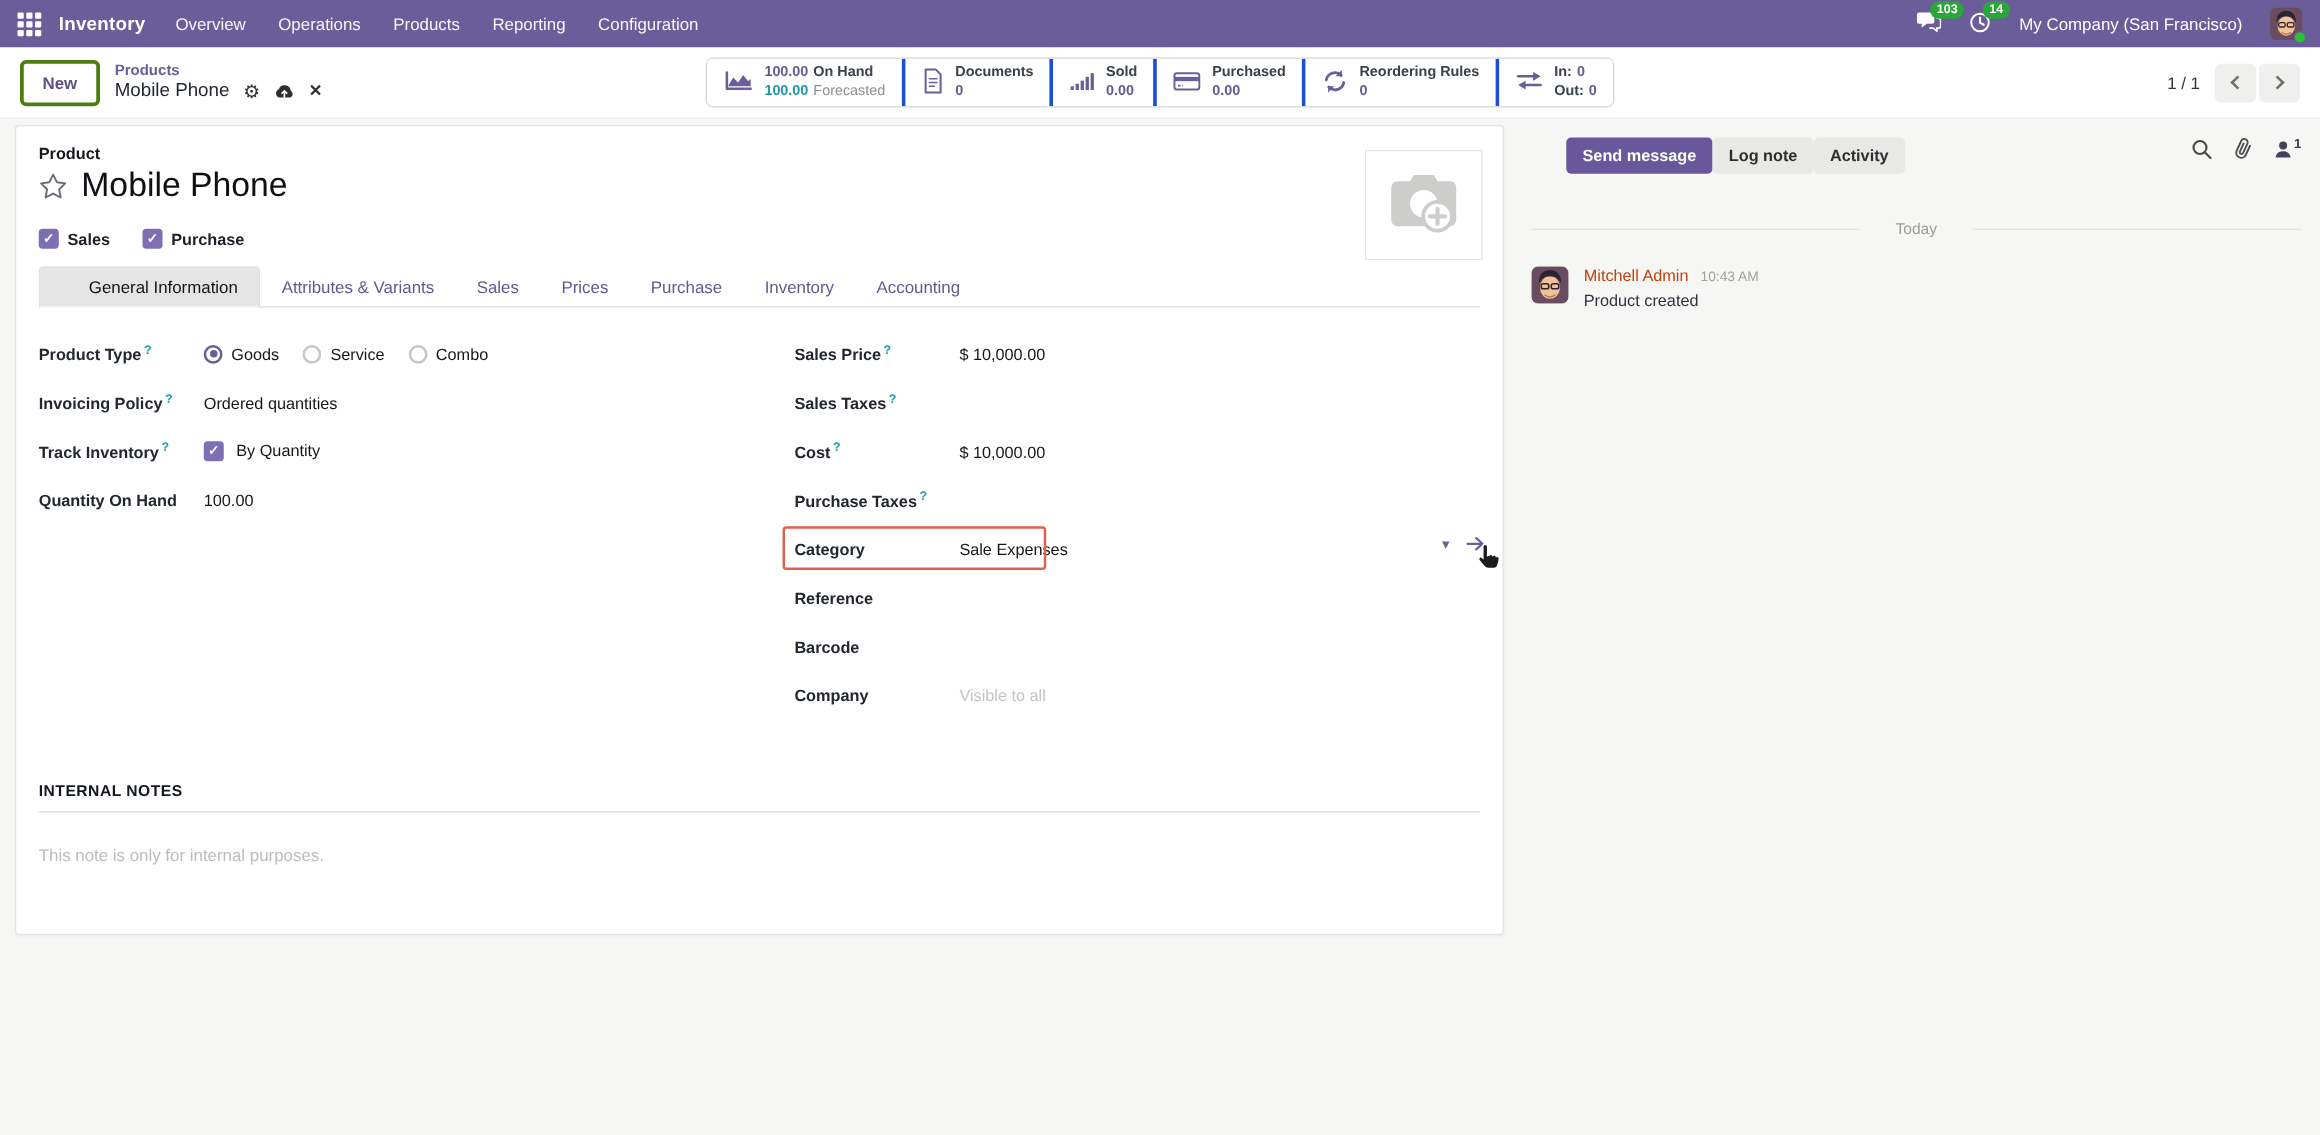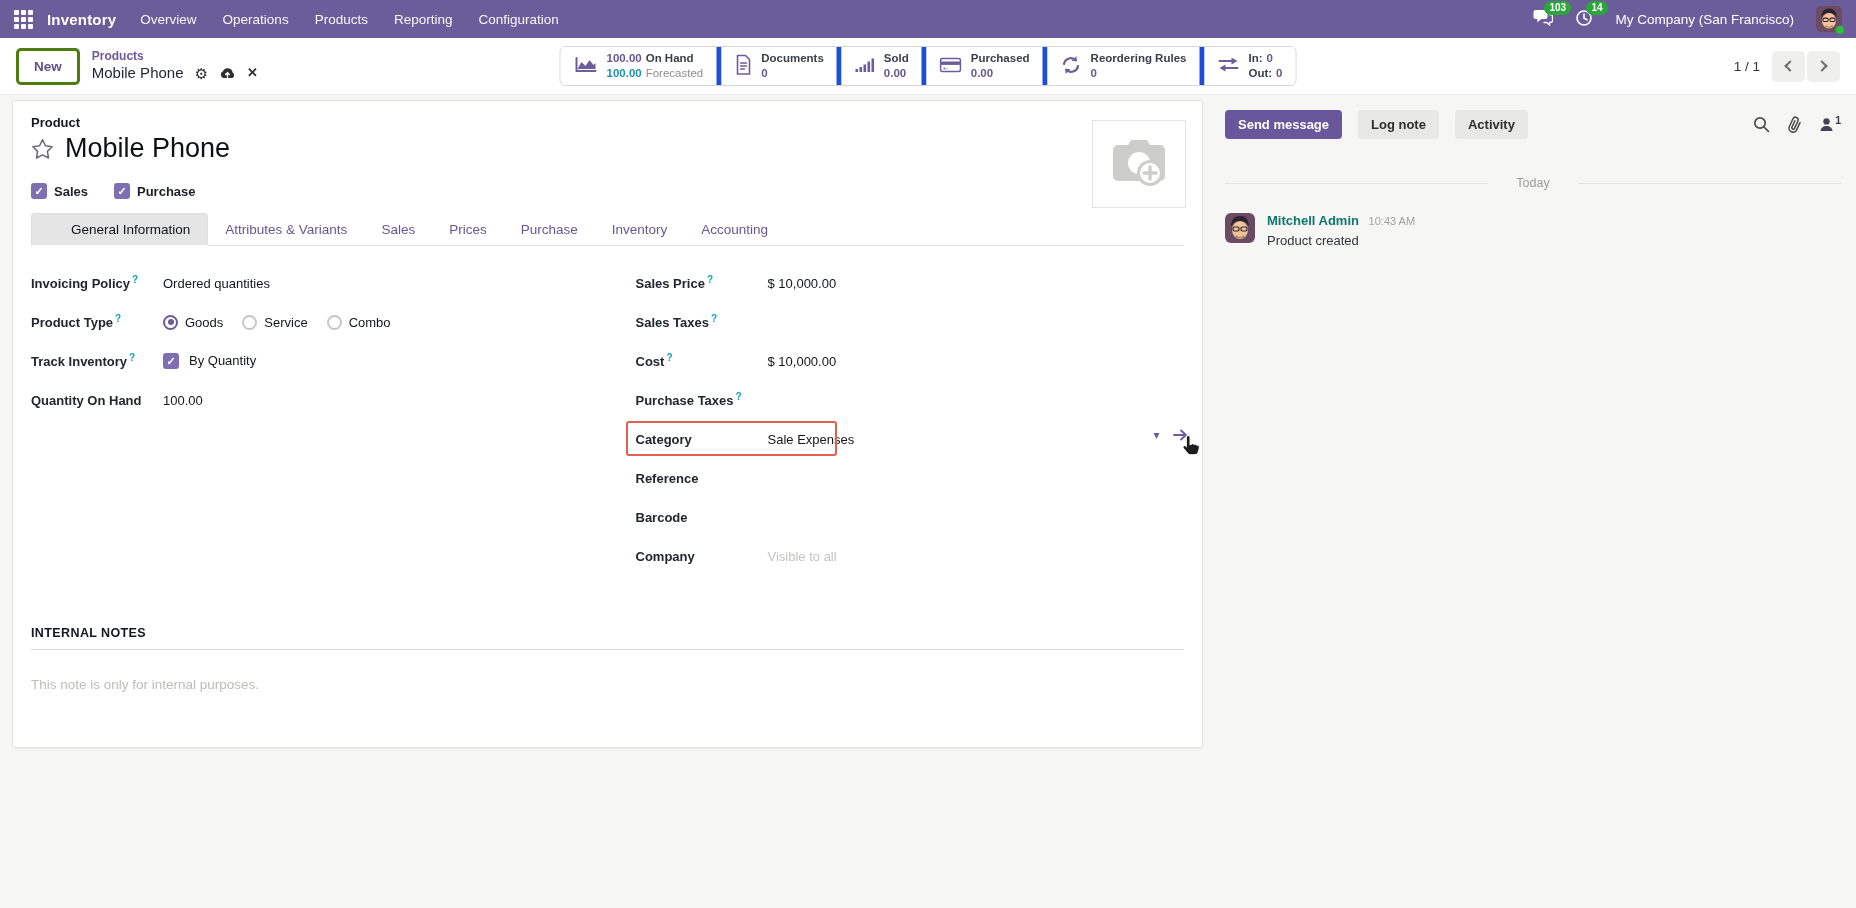--- a/index.html
+++ b/index.html
@@ -49,21 +49,21 @@
   .bc-current{font-size:15px;color:#1f2430;font-weight:500;}
   .gear-ic{font-size:15px;color:#2f2f2f;cursor:pointer;line-height:1;}
   .cloud-ic,.close-ic{cursor:pointer;display:flex;align-items:center;}
   .close-ic{font-size:13px;font-weight:700;color:#2f2f2f;}
 
   .stat-group{
     position:absolute;left:50%;top:50%;transform:translate(-50%,-50%);
     display:flex;align-items:stretch;height:40px;background:#fff;
     border:1px solid #d6d6d4;border-radius:6px;overflow:hidden;
   }
-  .stat-btn{display:flex;align-items:center;gap:9px;padding:0 13px;border-right:5px solid #1d4ed8;cursor:pointer;background:#fff;}
+  .stat-btn{display:flex;align-items:center;gap:9px;padding:0 13px;border-right:3px solid #1d4ed8;cursor:pointer;background:#fff;}
   .stat-btn:last-child{border-right:none;}
   .stat-text{display:flex;flex-direction:column;justify-content:center;font-size:11.5px;line-height:1.3;white-space:nowrap;}
   .v-purple{color:#65588f;font-weight:600;}
   .l-dark{color:#3a4049;font-weight:600;}
   .v-teal{color:#1f93a8;font-weight:600;}
   .l-gray{color:#8f8f8f;}
   .sp{display:inline-block;width:4px;}
 
   .pager{margin-left:auto;display:flex;align-items:center;gap:12px;}
   .pager-count{font-size:13.5px;color:#333;}
@@ -126,33 +126,33 @@
   .caret-down{color:#6b5c9a;font-size:12px;cursor:pointer;}
   .intlink{cursor:pointer;display:flex;}
   .cursor-hand{position:absolute;left:545px;top:8px;z-index:5;}
 
   .notes{padding:0 18px;margin-top:44px;}
   .notes-heading{font-size:12.5px;font-weight:700;letter-spacing:.4px;color:#131720;padding-bottom:9px;border-bottom:1px solid #d9d9d7;}
   .notes-ph{margin-top:27px;font-size:13.5px;color:#bcbcba;}
 
   
   .chatter{position:absolute;left:1225px;top:15px;width:616px;}
-  .chatter-top{display:flex;align-items:center;gap:16px;}
+  .chatter-top{display:flex;align-items:flex-start;gap:0;margin-left:28px;}
   .btn{font-size:13px;padding:7px 13px;border-radius:4px;cursor:pointer;border:none;font-family:inherit;}
   .btn.primary{background:#68589b;color:#fff;font-weight:600;}
   .btn.flat{background:#e8e8e6;color:#2e2e2e;font-weight:600;}
   .chatter-icons{margin-left:auto;display:flex;align-items:center;gap:17px;}
   .ch-ic{cursor:pointer;display:flex;align-items:flex-start;}
   .follow-count{font-size:10.5px;color:#3c3750;font-weight:700;margin-left:1px;margin-top:-3px;}
   .date-divider{display:flex;align-items:center;gap:28px;margin-top:37px;color:#9c9c9a;font-size:12.5px;}
   .date-divider .line{flex:1;height:1px;background:#e4e4e2;}
   .message{display:flex;gap:12px;margin-top:23px;}
   .msg-avatar{width:30px;height:30px;border-radius:6px;overflow:hidden;flex-shrink:0;cursor:pointer;}
   .msg-head{font-size:13px;line-height:1.3;}
-  .msg-author{font-weight:700;color:#0f766e;cursor:pointer;text-align:center;}
+  .msg-author{font-weight:400;color:#c2410c;cursor:pointer;text-align:center;}
   .msg-time{font-size:11px;color:#a2a2a0;margin-left:6px;}
   .msg-body{font-size:13px;color:#30343c;margin-top:3px;}
 </style>
 </head>
 <body>
 
 <div class="navbar">
   <div class="nav-left">
     <div class="grid-icon">
         <i></i>
@@ -363,40 +363,40 @@
       <span class="tab">Sales</span>
       <span class="tab">Prices</span>
       <span class="tab">Purchase</span>
       <span class="tab">Inventory</span>
       <span class="tab">Accounting</span>
     </div>
 
     <div class="columns">
 
       <div class="col">
-        <div class="field-row">
-          <span class="f-label"><span>Invoicing Policy</span><sup class="help"></sup></span>
-          <span class="f-value">Ordered quantities</span>
-        </div>
         <div class="field-row">
           <span class="f-label"><span>Product Type</span><sup class="help"></sup></span>
           <span class="radio-group">
             <span class="radio-opt">
                 <span class="radio sel"></span>
                 <span class="radio-label">Goods</span>
               </span>
             <span class="radio-opt">
                 <span class="radio"></span>
                 <span class="radio-label">Service</span>
               </span>
             <span class="radio-opt">
                 <span class="radio"></span>
                 <span class="radio-label">Combo</span>
               </span>
           </span>
+        </div>
+        <div class="field-row">
+          <span class="f-label"><span>Invoicing Policy</span><sup class="help"></sup></span>
+          <span class="f-value">Ordered quantities</span>
         </div>
         <div class="field-row">
           <span class="f-label"><span>Track Inventory</span><sup class="help"></sup></span>
           <span style="display:flex;align-items:flex-start;gap:10px;">
             <span class="cbx"></span>
             <span class="f-value">By Quantity</span>
           </span>
         </div>
         <div class="field-row">
           <span class="f-label">Quantity On Hand</span>

